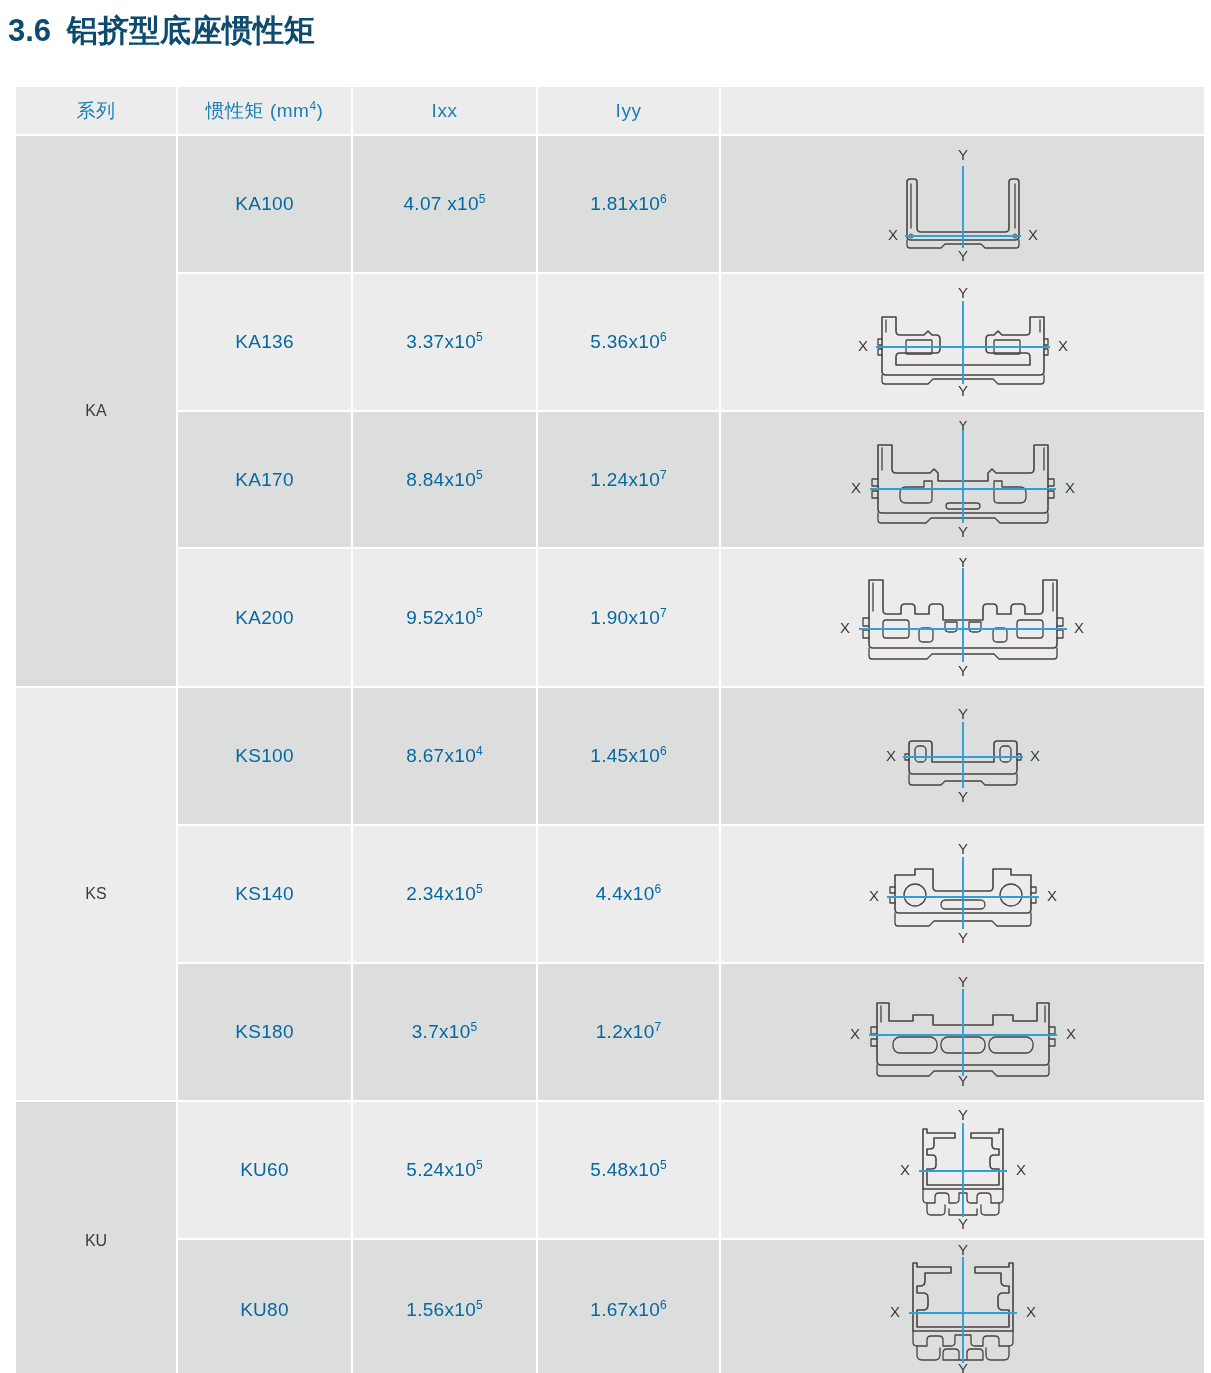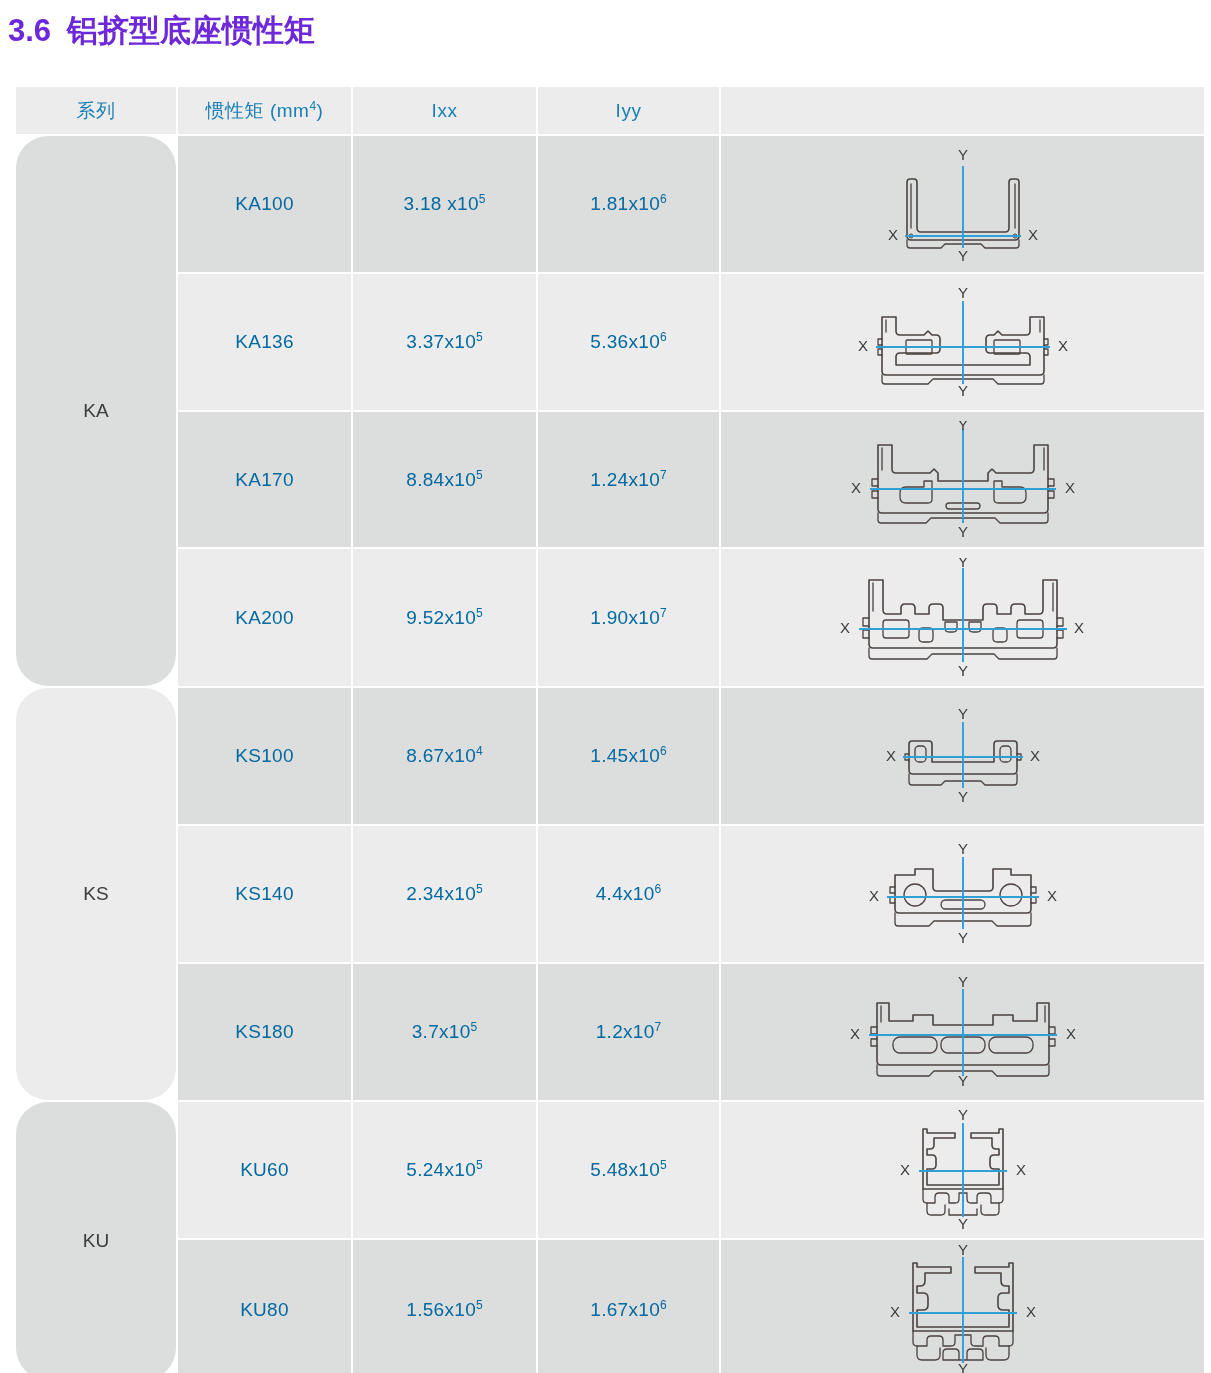--- a/index.html
+++ b/index.html
@@ -15,21 +15,21 @@
     overflow: hidden;
   }
 
   
   .section-title {
     position: absolute;
     left: 8px;
     top: 10px;
     font-size: 31px;
     font-weight: bold;
-    color: #6d28d9;
+    color: #0c4a6e;
     letter-spacing: 0px;
     white-space: nowrap;
   }
   .section-title .num { margin-right: 16px; }
 
   
   .moi-table {
     position: absolute;
     left: 14px;
     top: 85px;
@@ -61,23 +61,22 @@
     letter-spacing: .5px;
   }
   .hdr-cell.blank { color: transparent; }
   .hdr-cell sup { font-size: 12px; vertical-align: super; }
 
   
   .cell-dark  { background: #dcdddd; }
   .cell-light { background: #ececec; }
 
   .series-cell {
-    font-size: 19px;
+    font-size: 16px;
     color: #3b3b3b;
-    border-radius: 32px;
   }
   .model-cell, .val-cell {
     font-size: 19px;
     color: #0369a1;
     letter-spacing: .3px;
   }
   .val-cell sup {
     font-size: 12px;
     vertical-align: super;
     letter-spacing: 0;
@@ -149,21 +148,21 @@
       <th class="hdr-cell">Ixx</th>
       <th class="hdr-cell">Iyy</th>
       <th class="hdr-cell blank"></th>
     </tr>
   </thead>
   <tbody>
 
     <tr class="r-h136">
       <td class="cell-dark series-cell" rowspan="4">KA</td>
       <td class="cell-dark model-cell">KA100</td>
-      <td class="cell-dark val-cell"><span>3.18 x10</span><sup>5</sup></td>
+      <td class="cell-dark val-cell"><span>4.07 x10</span><sup>5</sup></td>
       <td class="cell-dark val-cell"><span>1.81x10</span><sup>6</sup></td>
       <td class="cell-dark shape-cell">
         <div class="shape-wrap">
           <svg width="200" height="120" viewBox="0 0 200 120">
             <path class="prof-outline" d="M44,40 L44,38 Q44,35 47,35 L51,35 Q54,35 54,38 L54,84 Q54,88 58,88 L142,88 Q146,88 146,84 L146,38 Q146,35 149,35 L153,35 Q156,35 156,38 L156,40 L156,92 Q156,96 152,96 L48,96 Q44,96 44,92 Z"></path>
             <path class="prof-outline-thin" d="M44,96 L44,101 Q44,104 47,104 L78,104 L82,100 L118,100 L122,104 L153,104 Q156,104 156,101 L156,96"></path>
             <path class="prof-outline-thin" d="M48,40 L48,84 M152,40 L152,84"></path>
             <circle cx="48" cy="92" r="2" fill="none" stroke="#4a4340" stroke-width="1"></circle>
             <circle cx="152" cy="92" r="2" fill="none" stroke="#4a4340" stroke-width="1"></circle>
             <line class="axis-line" x1="100" y1="22" x2="100" y2="104"></line>

